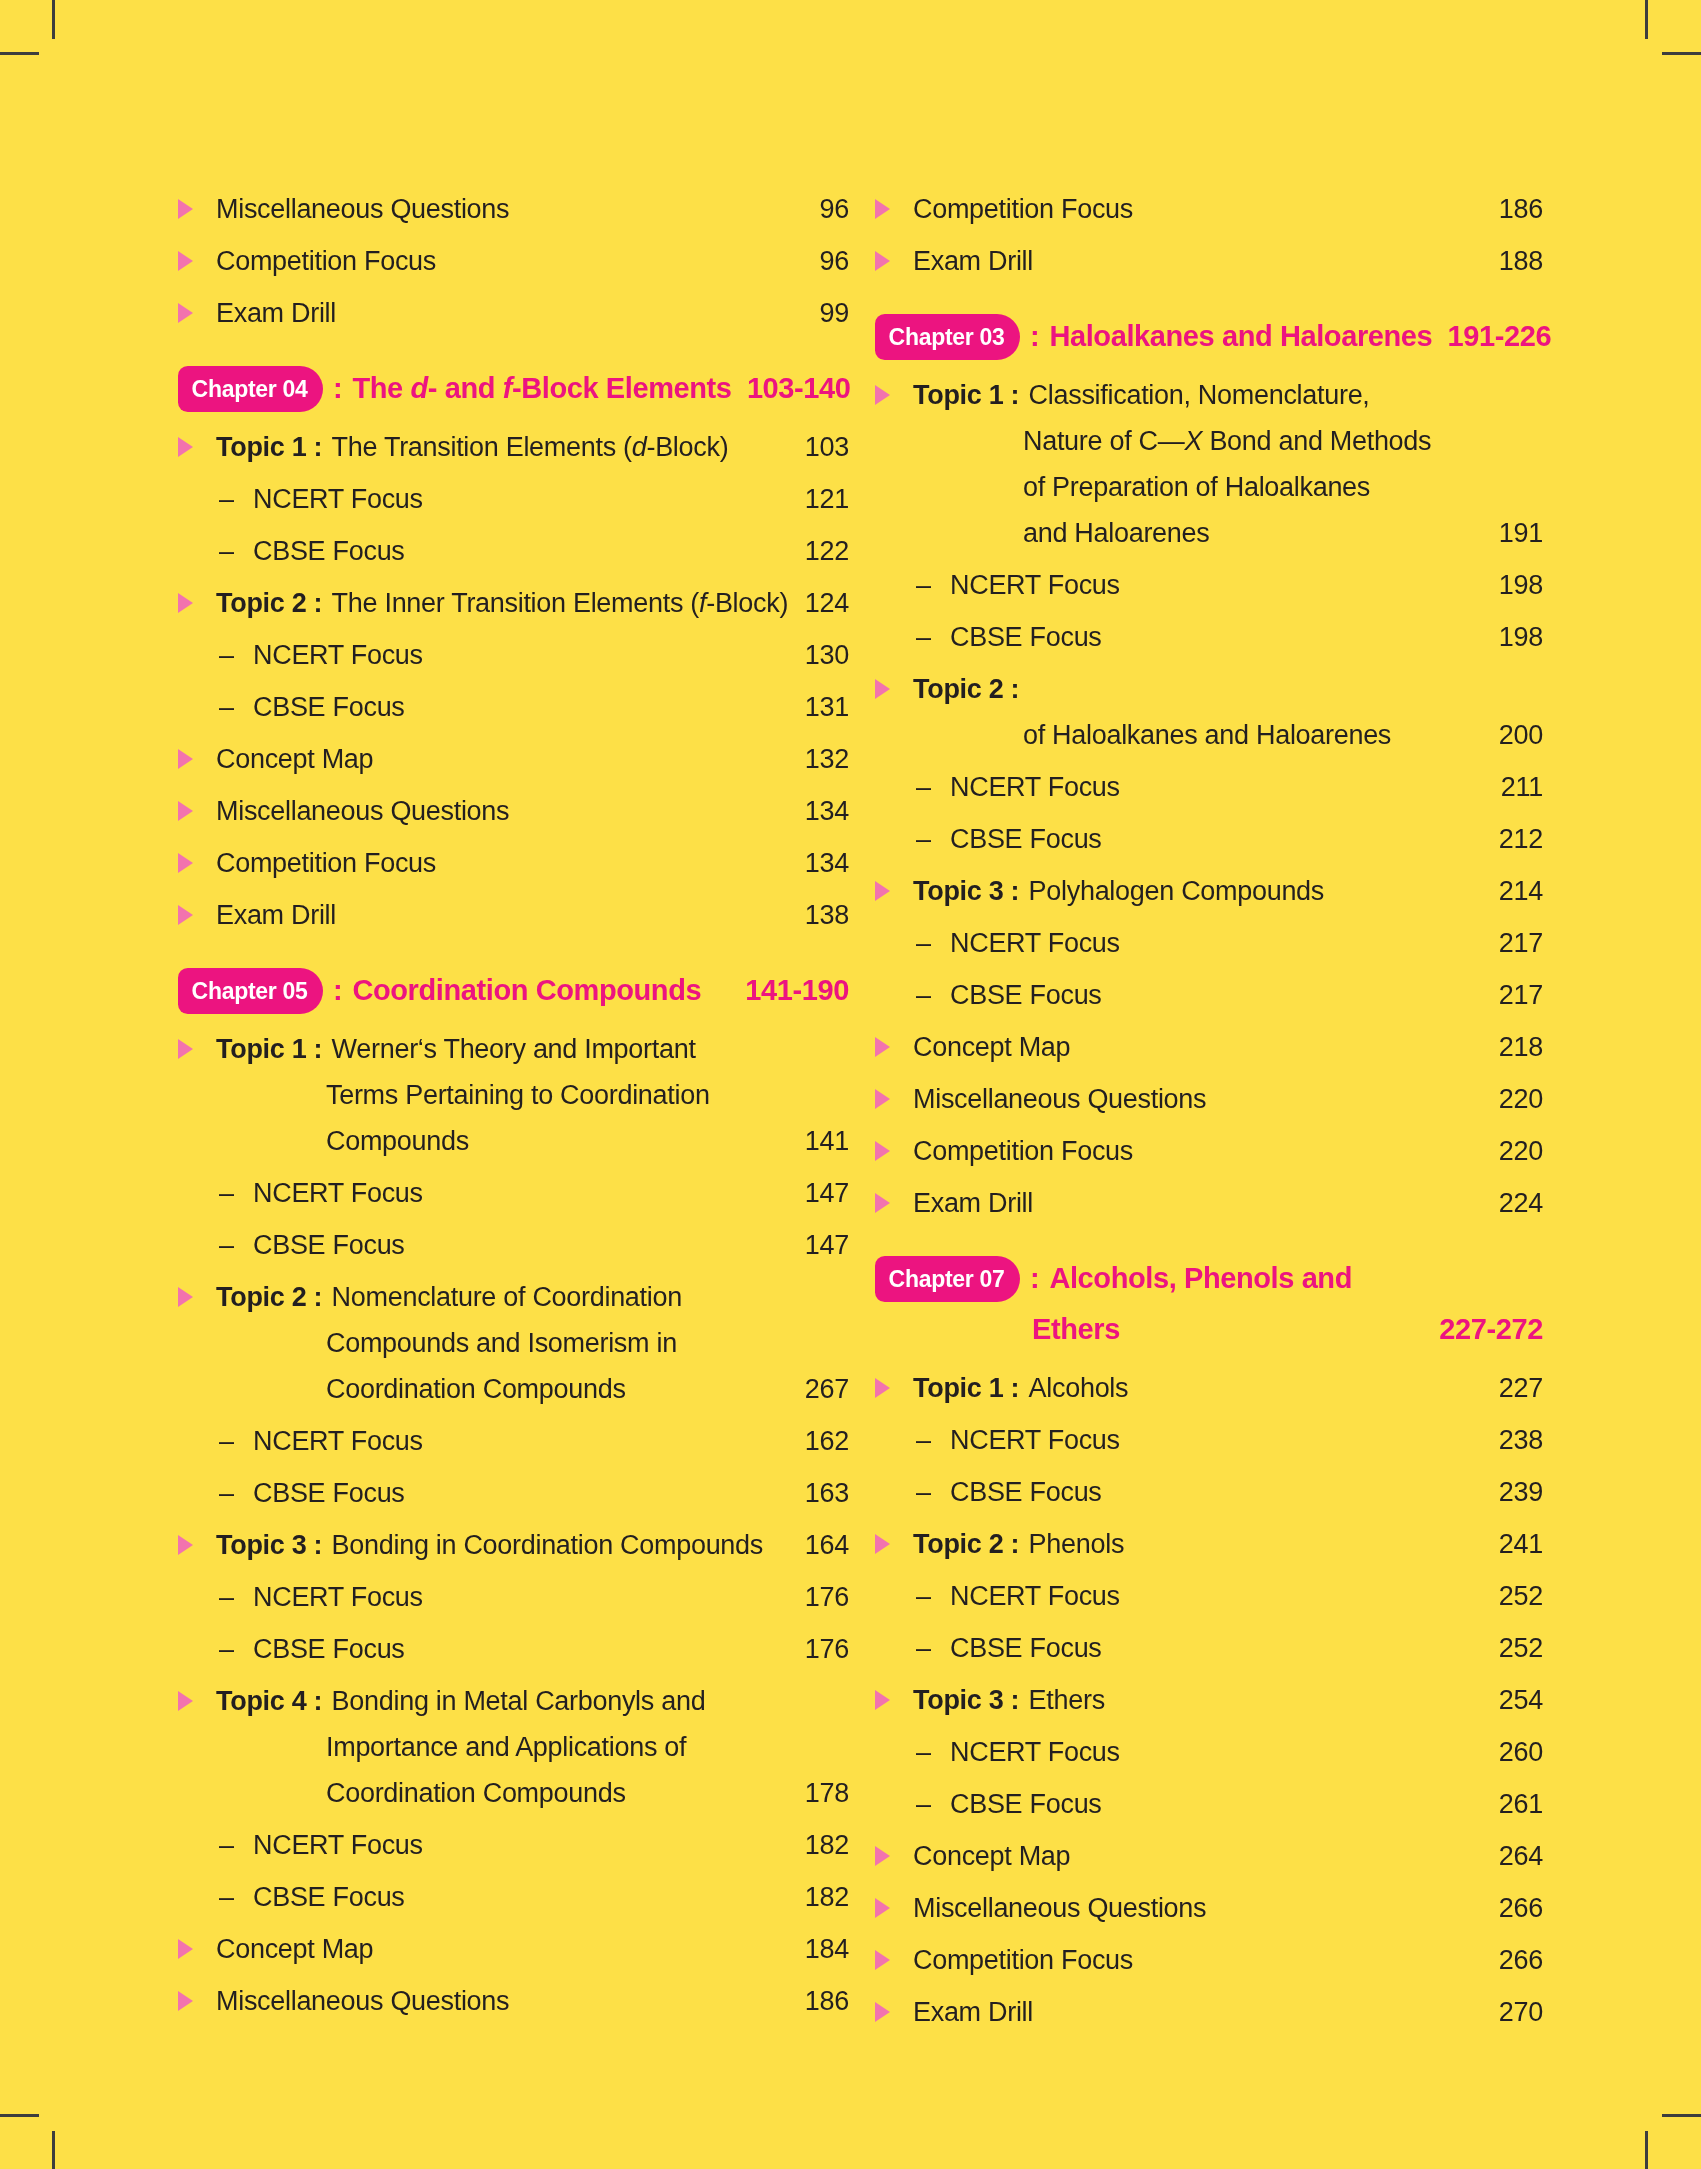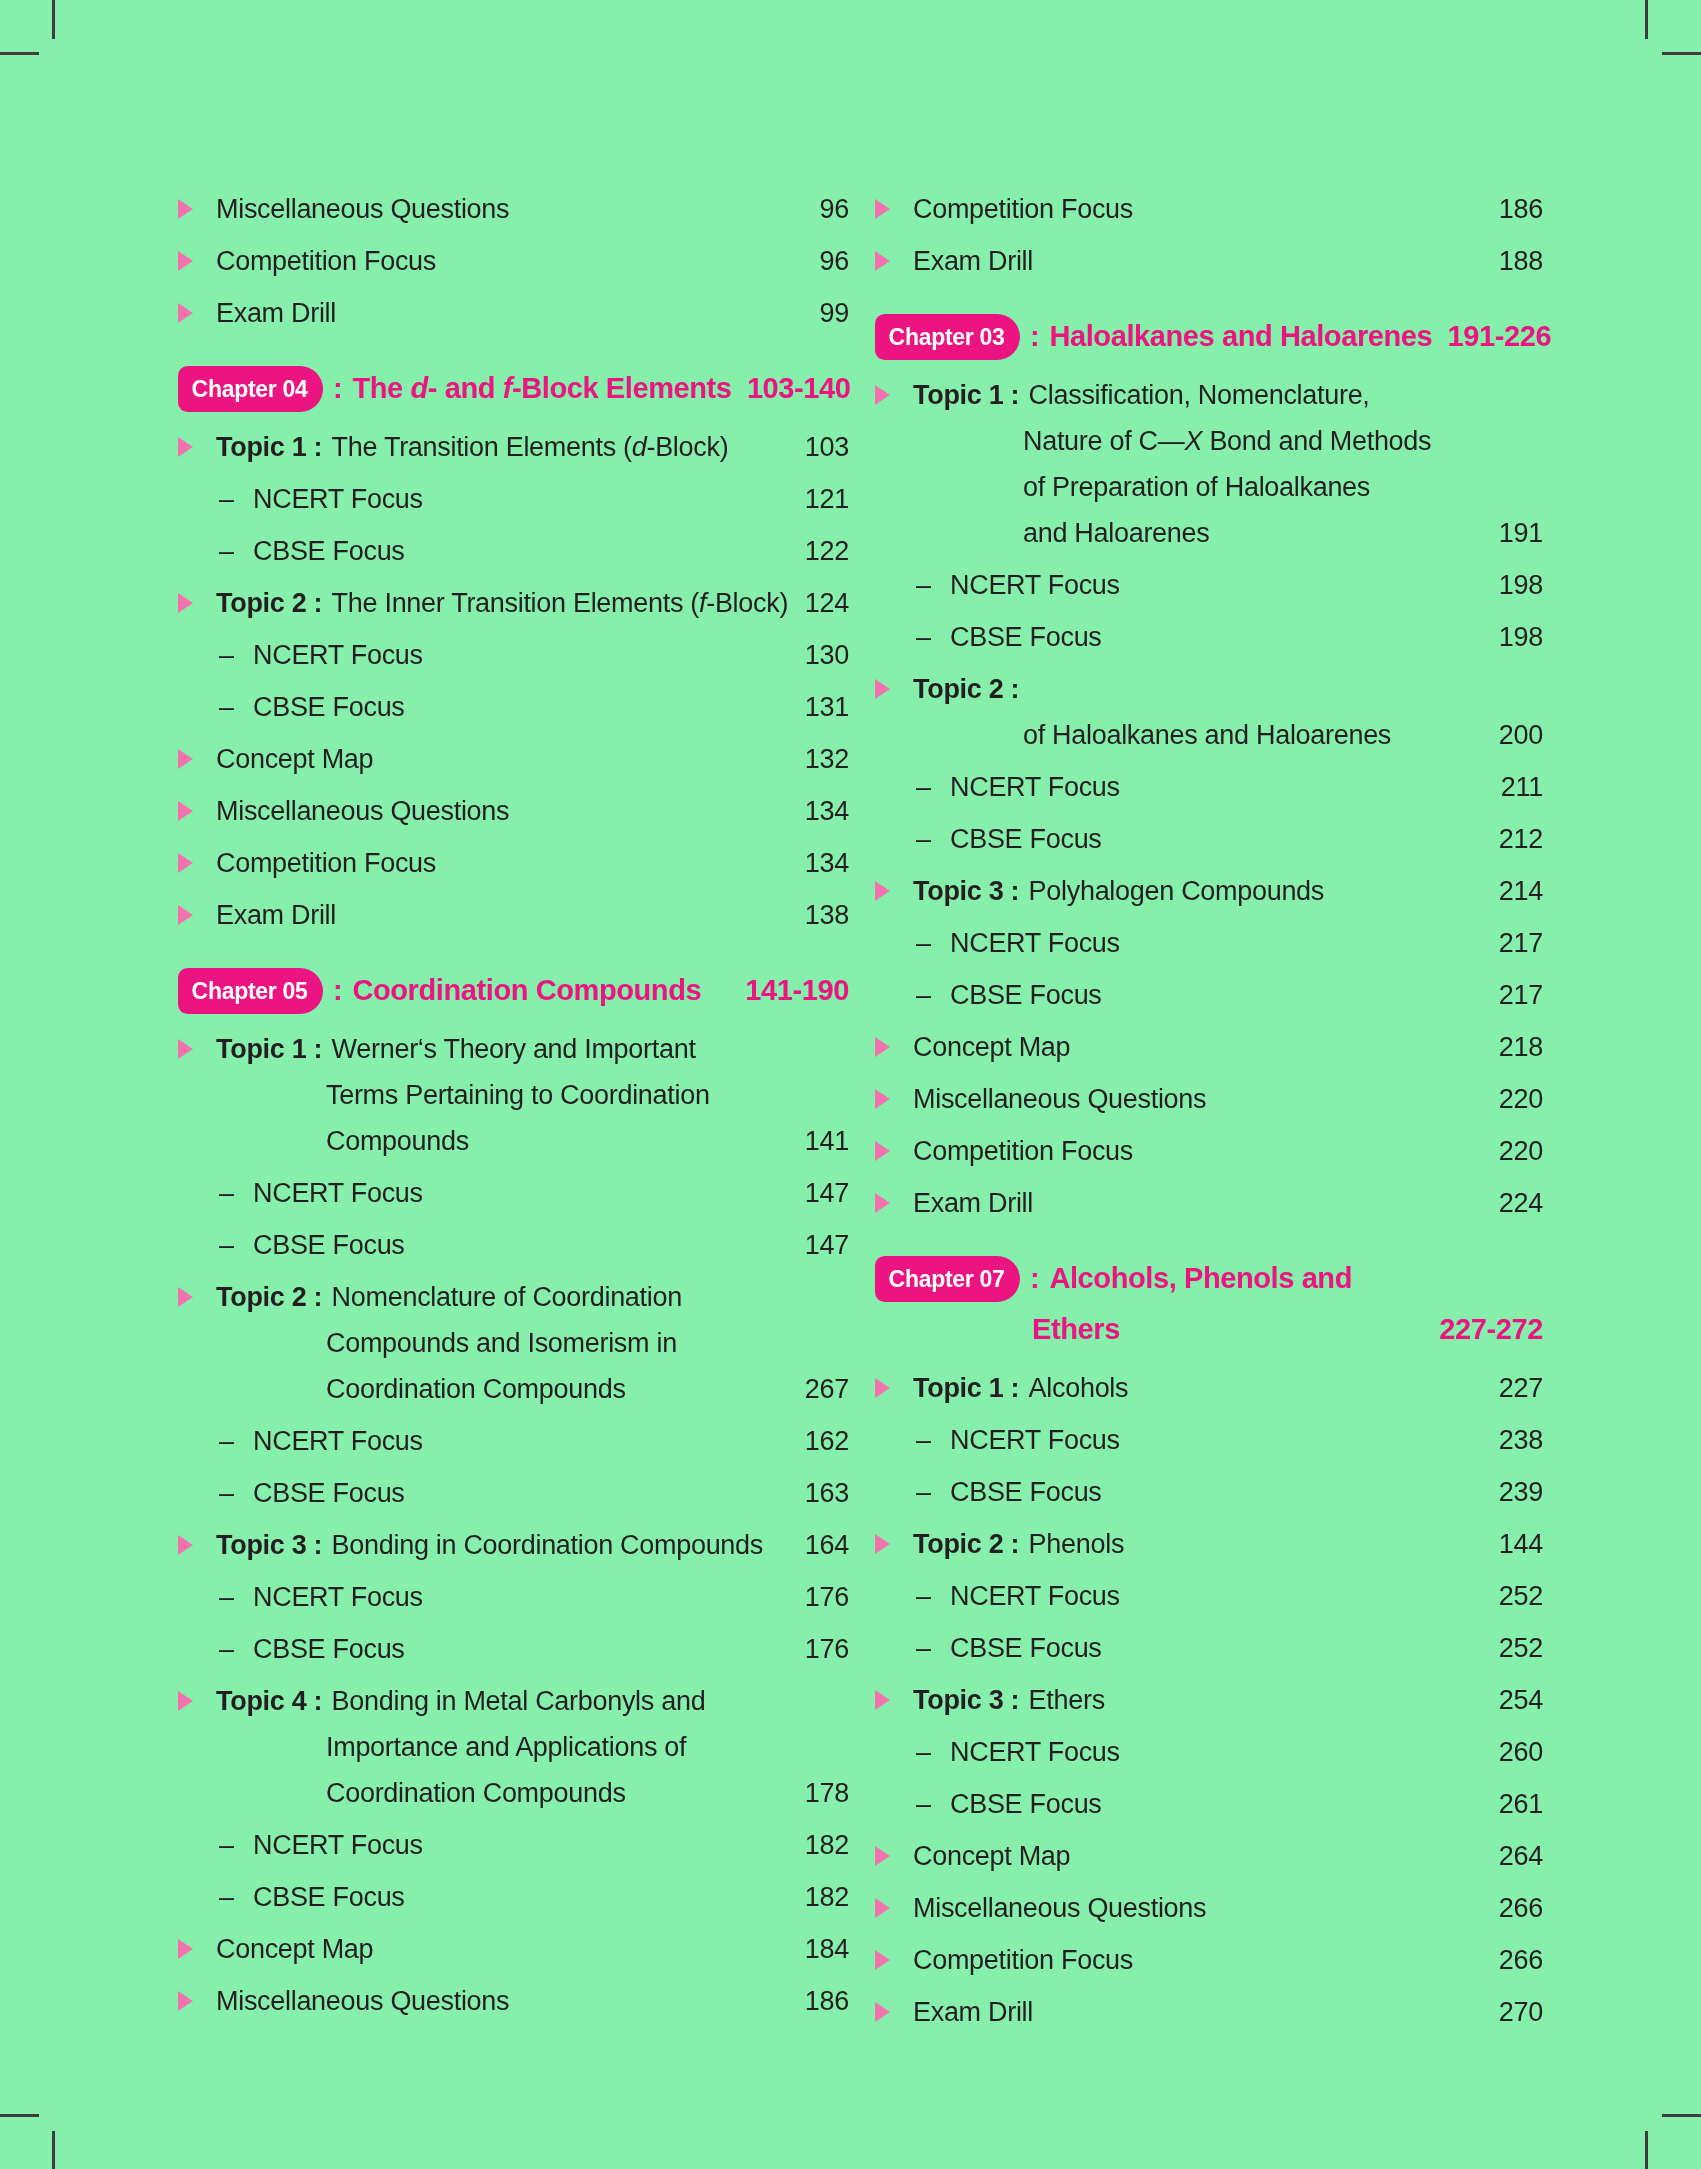--- a/index.html
+++ b/index.html
@@ -1,17 +1,17 @@
 <!DOCTYPE html>
 <html style="font-size:13.6px"><head>
 <meta charset="utf-8">
 <style>
   html,body{margin:0;padding:0;background:#ffffff;}
   .page{
-    position:relative;width:1701px;height:2170px;background:#86efac;overflow:hidden;
+    position:relative;width:1701px;height:2170px;background:#fde047;overflow:hidden;
     font-family:"Liberation Sans",sans-serif;color:var(--text,#231f20);
   }
   .mark{position:absolute;background:var(--crop,#3d3d3d);}
   .col{position:absolute;top:186px;}
   .col-left{left:178px;width:671px;}
   .col-right{left:875px;width:668px;}
 
   .item{margin-bottom:6px;}
   .row{display:flex;align-items:baseline;line-height:46px;font-size:27px;letter-spacing:-0.3px;white-space:nowrap;}
   .tri{
@@ -446,21 +446,21 @@
           <span class="dash">–</span>
           <span class="lbl">CBSE Focus</span>
           <span class="pg">239</span>
         </div>
       </div>
       <div class="item">
         <div class="row">
           <span class="tri"></span>
           <span class="topic-label">Topic 2 :</span>
           <span class="lbl"><span>Phenols</span></span>
-          <span class="pg">144</span>
+          <span class="pg">241</span>
         </div>
       </div>
       <div class="item">
         <div class="row sub-row">
           <span class="dash">–</span>
           <span class="lbl">NCERT Focus</span>
           <span class="pg">252</span>
         </div>
       </div>
       <div class="item">

